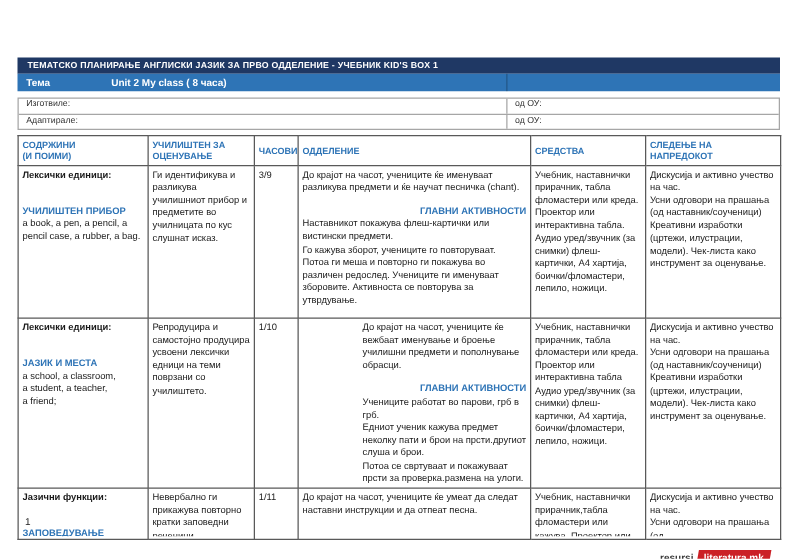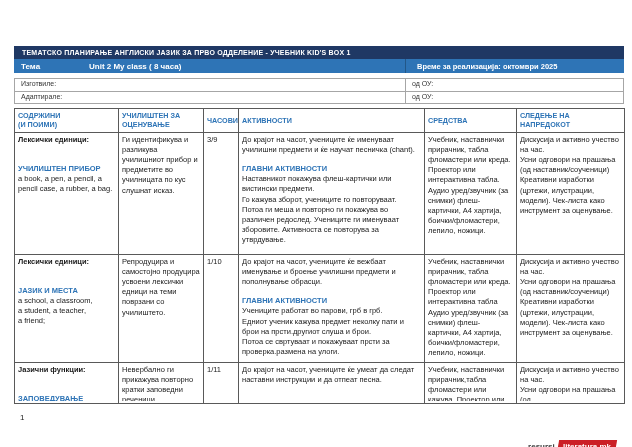--- a/index.html
+++ b/index.html
@@ -45,24 +45,24 @@
   }
   table.plan th, table.plan td { border: 1px solid #595959; vertical-align: top; padding: 2px 3px; }
   table.plan th {
     color: #2e74b6; font-size: 7.2px; font-weight: bold; text-align: left;
     vertical-align: middle; height: 21px; white-space: pre-line; line-height: 1.3;
   }
   .ml { white-space: pre-line; }
   .blue-kw { color: #2e74b6; font-weight: bold; }
   .cell-title { font-weight: bold; }
   .kw-gap { margin-top: 19px; }
-  .act-head { margin-top: 9px; }
+  .act-head { margin-top: 9px; text-align: right; }
   .clip3 { height: 36px; overflow: hidden; }
   .minh1 { min-height: 117px; }
-  .minh2 { min-height: 103px; }
+  .minh2 { min-height: 103px; margin-left: 48px; }
 
   
   .page-num { position: absolute; left: 20px; top: 397px; font-size: 8px; color: #222; }
   .logo { position: absolute; right: 16px; top: 423px; display: flex; align-items: center; height: 14px; }
   .logo .pre { font-size: 8px; font-weight: bold; color: #3a3a3a; margin-right: 1px; }
   .logo .box {
     background: #cb2026; color: #fff; font-size: 8px; font-weight: bold;
     padding: 2px 5px; transform: skewX(-10deg);
   }
   .logo .box span { display: inline-block; transform: skewX(10deg); }
@@ -73,21 +73,20 @@
 <div class="page">
 
   <div class="bar-dark">
     <span>ТЕМАТСКО ПЛАНИРАЊЕ АНГЛИСКИ ЈАЗИК  ЗА ПРВО  ОДДЕЛЕНИЕ  -  УЧЕБНИК  KID'S BOX 1</span>
   </div>
 
   <div class="bar-blue">
     <span class="tema">Тема</span>
     <span class="unit">Unit 2  My class  ( 8 часа)</span>
     <span class="vr"></span>
-    <span class="time">Време за реализација: октомври 2025</span>
   </div>
 
   <div class="info">
     <div class="info-row">
       <div class="info-cell-l">Изготвиле:</div>
       <div class="info-cell-r">од ОУ:</div>
     </div>
     <div class="info-row">
       <div class="info-cell-l">Адаптирале:</div>
       <div class="info-cell-r">од ОУ:</div>
@@ -102,39 +101,39 @@
       <col style="width:186px">
         <col style="width:92px">
         <col style="width:108px">
     </colgroup>
     <thead>
       <tr>
         <th>СОДРЖИНИ
 (И ПОИМИ)</th>
         <th>УЧИЛИШТЕН ЗА ОЦЕНУВАЊЕ</th>
         <th>ЧАСОВИ</th>
-        <th>АКТИВНОСТИ</th>
+        <th>ОДДЕЛЕНИЕ</th>
         <th>СРЕДСТВА</th>
         <th>СЛЕДЕЊЕ НА НАПРЕДОКОТ</th>
       </tr>
     </thead>
     <tbody>
       <tr>
         <td>
           <div class="cell-title">Лексички единици:</div>
           <div class="blue-kw kw-gap">УЧИЛИШТЕН ПРИБОР</div>
           <div class="ml">a book, a pen, a pencil, a pencil case, a rubber, a bag.</div>
         </td>
         <td>
           <div class="ml">Ги идентификува и разликува училишниот прибор и предметите во училницата по кус слушнат исказ.</div>
         </td>
         <td>3/9</td>
         <td>
           <div class="minh1">
-            <div class="ml">До крајот на часот, учениците ќе именуваат училишни предмети и ќе научат песничка (chant).</div>
+            <div class="ml">До крајот на часот, учениците ќе именуваат разликува предмети и ќе научат песничка (chant).</div>
             <div class="blue-kw act-head">ГЛАВНИ АКТИВНОСТИ</div>
             <div class="ml">Наставникот покажува флеш-картички или вистински предмети.
 Го кажува зборот, учениците го повторуваат.
 Потоа ги меша и повторно ги покажува во различен редослед. Учениците ги именуваат зборовите.  Активноста се повторува за утврдување.</div>
           </div>
         </td>
         <td>
           <div class="ml">Учебник, наставнички прирачник, табла фломастери или креда. Проектор или интерактивна табла. Аудио уред/звучник (за снимки) флеш-картички, А4 хартија, боички/фломастери, лепило, ножици.</div>
         </td>
         <td>

